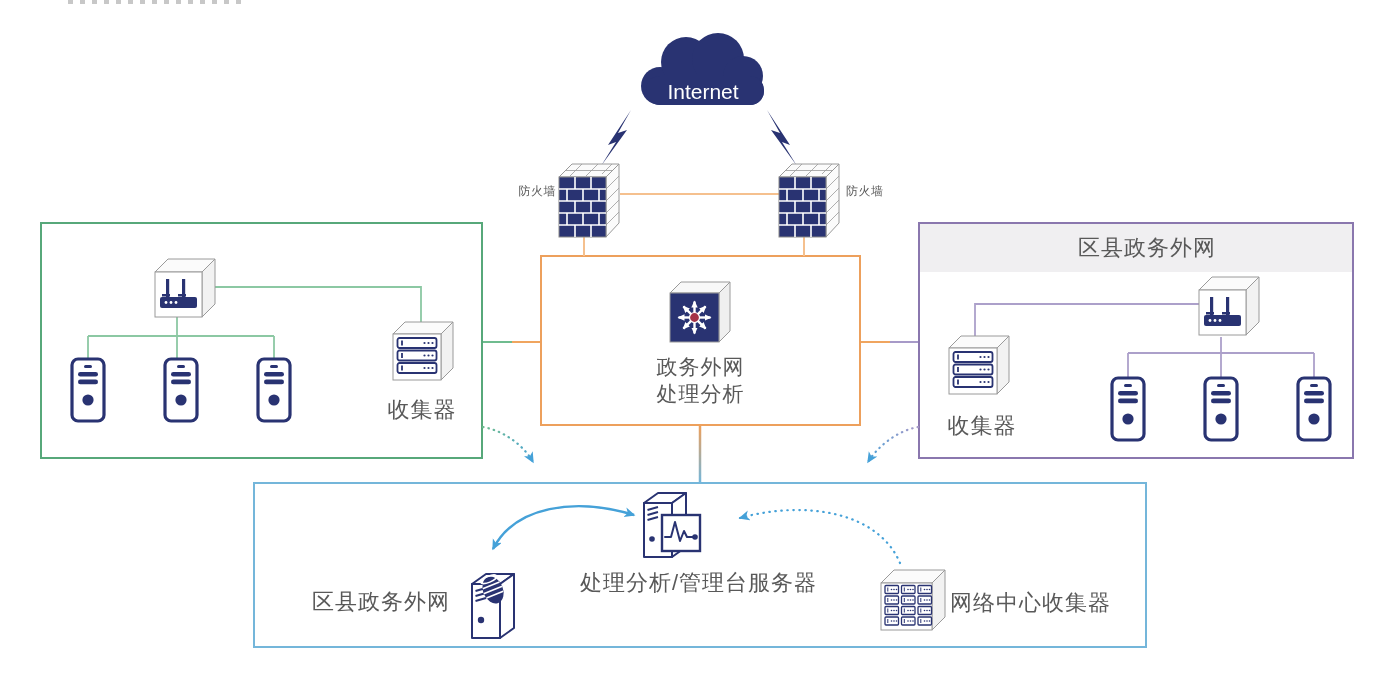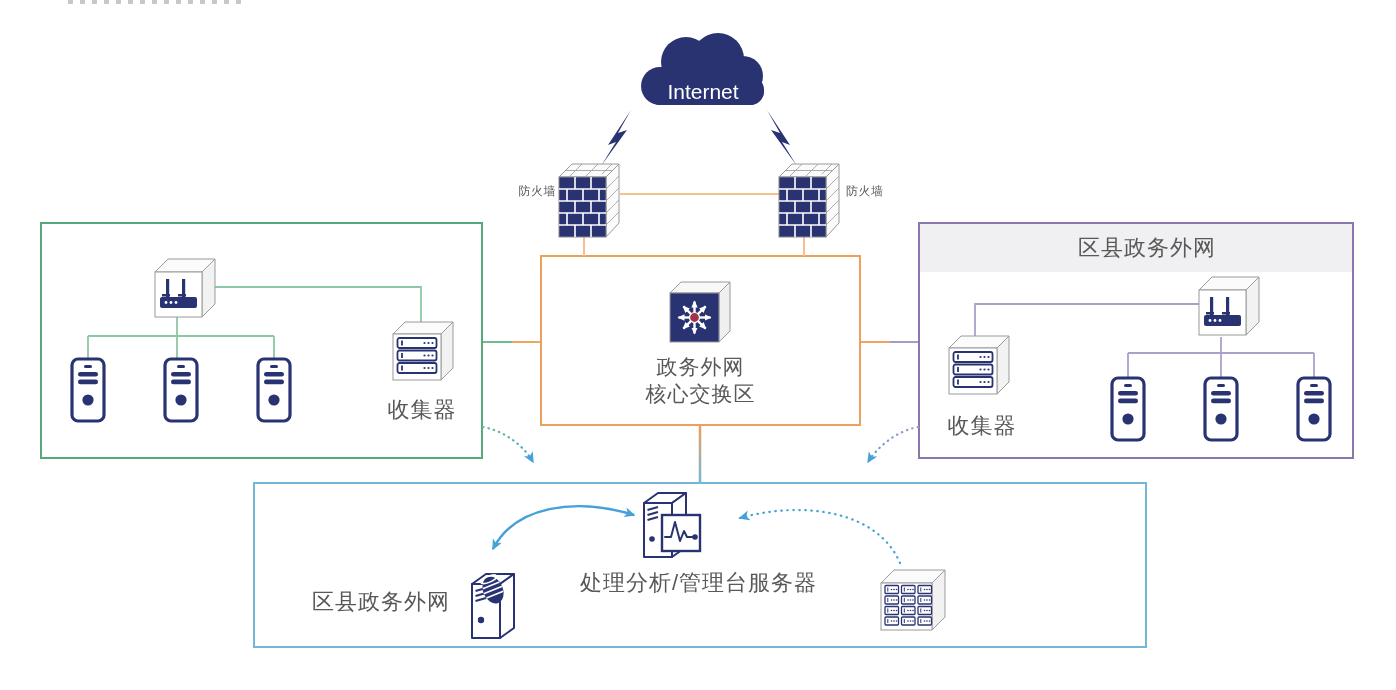--- a/index.html
+++ b/index.html
@@ -294,22 +294,23 @@
     </svg>
   <svg class="icon" style="left:880px;top:569px;" width="66" height="62">
       <use href="#i-netcollector"></use>
     </svg>
 
   <div class="label small" style="left:492px;top:183px;width:64px;text-align:right;">防火墙</div>
   <div class="label small" style="left:846px;top:183px;">防火墙</div>
 
   <div class="core-text">
     <div>政务外网</div>
-    <div>核心交换区</div>
+    <div>处理分析</div>
   </div>
 
   <div class="label center" style="left:380px;top:395px;width:84px;">收集器</div>
   <div class="label center" style="left:940px;top:411px;width:84px;">收集器</div>
 
   <div class="label" style="left:312px;top:587px;">区县政务外网</div>
   <div class="label" style="left:556px;top:568px;margin-left:24px;">处理分析/管理台服务器</div>
+  <div class="label" style="left:950px;top:588px;">网络中心收集器</div>
 
 </div>
 
 </body></html>

